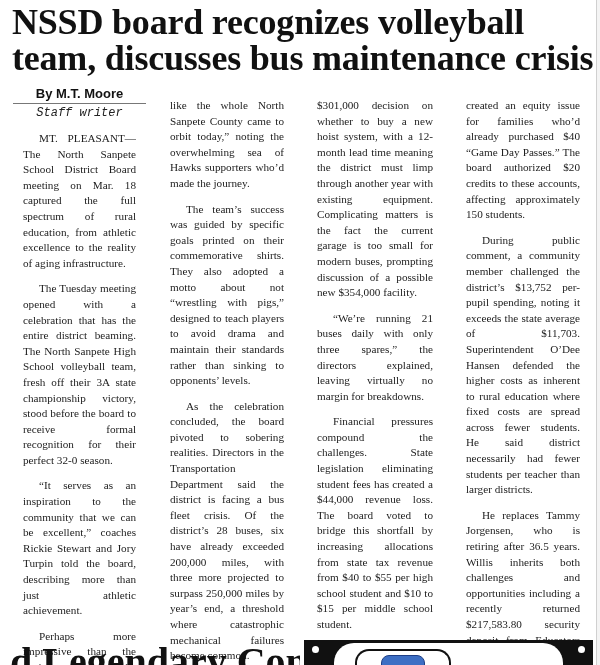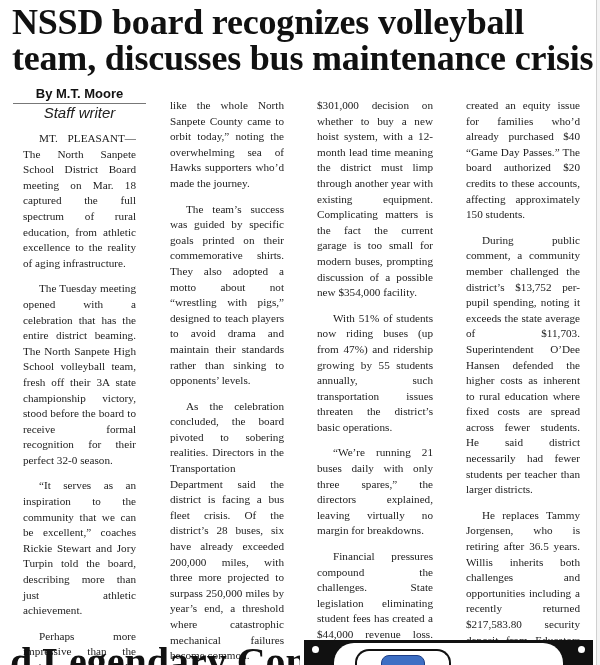--- a/index.html
+++ b/index.html
@@ -20,22 +20,22 @@
     font-weight: bold; font-size: 36px; line-height: 36px;
     letter-spacing: -0.2px; color: #111;
   }
   .byline-block { position: absolute; left: 13px; top: 87px; width: 133px; text-align: center; }
   .byline {
     font-family: "Liberation Sans", "DejaVu Sans", sans-serif;
     font-weight: bold; font-size: 13px; line-height: 13px; color: #111;
   }
   .byline-rule { height: 1px; background: #777; margin: 3px 0 3px 0; }
   .staff {
-    font-family: Liberation Sans, sans-serif;
-    font-style: italic; font-size: 15px; line-height: 12px; color: #222;
+    font-family: Liberation Mono, monospace;
+    font-style: italic; font-size: 12px; line-height: 12px; color: #222;
   }
   .col {
     position: absolute; top: 123px;
     font-size: 11.2px; line-height: 15.6px; text-align: justify; color: #1c1c1c;
   }
   .col p { margin: 10px; text-indent: 16px; }
   .col p.noindent { text-indent: 0; }
   .col1 { left: 13px; width: 133px; top: 121px; }
   .col2 { left: 160px; width: 134px; top: 88px; }
   .col3 { left: 307px; width: 136px; top: 88px; }
@@ -87,21 +87,20 @@
   <p class="noindent">like the whole North Sanpete County came to orbit today,” noting the overwhelming sea of Hawks supporters who’d made the journey.</p>
   <p>The team’s success was guided by specific goals printed on their commemorative shirts. They also adopted a motto about not “wrestling with pigs,” designed to teach players to avoid drama and maintain their standards rather than sinking to opponents’ levels.</p>
   <p>As the celebration concluded, the board pivoted to sobering realities. Directors in the Transportation Department said the district is facing a bus fleet crisis. Of the district’s 28 buses, six have already exceeded 200,000 miles, with three more projected to surpass 250,000 miles by year’s end, a threshold where catastrophic mechanical failures become common.</p>
   <p>“We’ve replaced three air compressors this year alone,” the directors reported, repairs that were virtually unheard of in previous decades.</p>
   <p>The situation has reached critical mass with the complete failure of the maintenance garage’s bus hoist, forcing mechanics to use mobile lifts and floor jacks. This is doubling repair times.</p>
 
 </div>
 
 <div class="col col3">
   <p class="noindent">$301,000 decision on whether to buy a new hoist system, with a 12-month lead time meaning the district must limp through another year with existing equipment. Complicating matters is the fact the current garage is too small for modern buses, prompting discussion of a possible new $354,000 facility.</p>
-  <p>With 51% of students now riding buses (up from 47%) and ridership growing by 55 students annually, such transportation issues threaten the district’s basic operations.</p>
   <p>“We’re running 21 buses daily with only three spares,” the directors explained, leaving virtually no margin for breakdowns.</p>
   <p>Financial pressures compound the challenges. State legislation eliminating student fees has created a $44,000 revenue loss. The board voted to bridge this shortfall by increasing allocations from state tax revenue from $40 to $55 per high school student and $10 to $15 per middle school student.</p>
   <p>The panel also approved eliminating all reduced student admission to home athletic events, though this</p>
 </div>
 
 <div class="col col4">
   <p class="noindent">created an equity issue for families who’d already purchased $40 “Game Day Passes.” The board authorized $20 credits to these accounts, affecting approximately 150 students.</p>
   <p>During public comment, a community member challenged the district’s $13,752 per-pupil spending, noting it exceeds the state average of $11,703. Superintendent O’Dee Hansen defended the higher costs as inherent to rural education where fixed costs are spread across fewer students. He said district necessarily had fewer students per teacher than larger districts.</p>
   <p>He replaces Tammy Jorgensen, who is retiring after 36.5 years. Willis inherits both challenges and opportunities including a recently returned $217,583.80 security deposit from Educators Mutual Insurance, the entity providing health insurance to the district.</p>
 </div>

